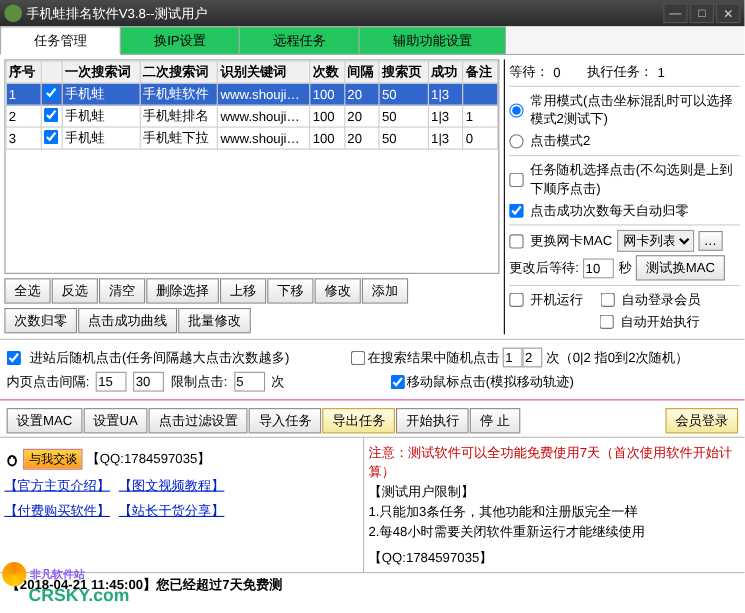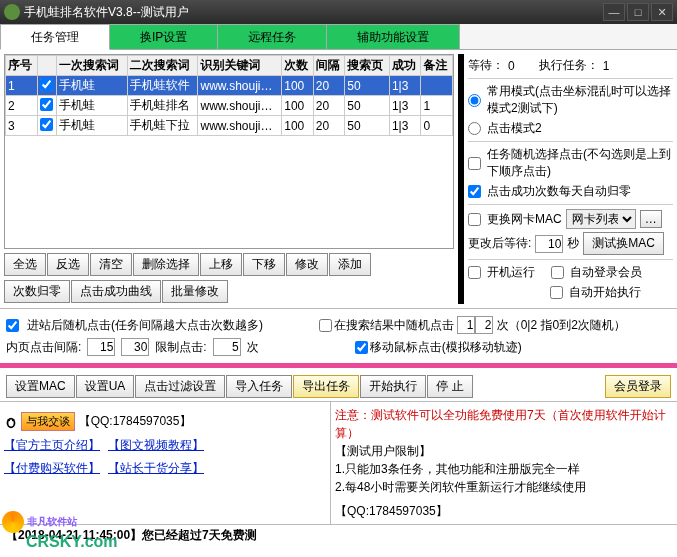--- a/index.html
+++ b/index.html
@@ -7,36 +7,36 @@
 .titlebar{background:linear-gradient(#4a4a4a,#2a2a2a);height:24px;display:flex;align-items:center;padding:0 4px;color:#fff}
 .titlebar .icon{width:16px;height:16px;background:#5a8f3d;border-radius:50%;margin-right:4px}
 .titlebar .title{flex:1}
 .winbtns{display:flex;gap:2px}
 .winbtn{width:22px;height:18px;background:#3a3a3a;border:1px solid #555;display:flex;align-items:center;justify-content:center;color:#ccc;font-size:11px;cursor:pointer}
 .tabs{display:flex;border-bottom:1px solid #aaa;background:#f5f5f5;height:26px}
 .tab{padding:4px 30px;border:1px solid #aaa;border-bottom:none;background:#22c55e;margin-right:-1px;cursor:pointer;display:flex;align-items:center}
 .tab.active{background:#fff;font-weight:normal;border-bottom:1px solid #fff;margin-bottom:-1px}
 .main{display:flex;padding:4px;gap:4px}
 .left{flex:1}
-.right{width:215px;border-left:6px solid #000000;padding-left:4px}
+.right{width:215px;border-left:1px solid #000000;padding-left:4px}
 table{border-collapse:collapse;width:100%;background:#fff}
 th,td{border:1px solid #ccc;padding:1px 2px;font-size:12px;text-align:left;white-space:nowrap}
 th{background:#f0f0f0;font-weight:bold}
 tr.sel td{background:#3166cc;color:#fff}
 .tablewrap{border:1px solid #999;height:195px;overflow:auto;background:#fff}
 .btnrow{display:flex;gap:1px;margin-top:4px;flex-wrap:wrap}
 .btn{padding:2px 8px;border:1px solid #888;background:linear-gradient(#fff,#e5e5e5);cursor:pointer;font-size:12px}
 .btn.highlight{background:linear-gradient(#fffde5,#f5e89b);border-color:#c9a227}
 .chk{margin-right:2px;vertical-align:middle}
 .right-row{margin:3px 0;display:flex;align-items:center;gap:4px;flex-wrap:wrap}
 .sep{border-top:1px solid #ccc;margin:4px 0}
-input.txt{width:28px;border:1px solid #999;padding:1px;text-align:right}
+input.txt{width:28px;border:1px solid #999;padding:1px;text-align:left}
 .section2{padding:3px 6px;border-top:1px solid #bbb}
 .section2 .row{display:flex;align-items:center;gap:6px;margin:4px 0;flex-wrap:wrap}
-.section3{padding:3px 6px;border-top:5px solid #ec4899}
+.section3{padding:3px 6px;border-top:1px solid #ec4899}
 .bottom{display:flex;border-top:1px solid #bbb}
 .bottom-left{width:330px;padding:4px;font-size:12px}
 .bottom-right{flex:1;padding:4px;border-left:1px solid #bbb;font-size:12px;line-height:1.5}
 .link{color:#0020cc;text-decoration:underline;cursor:pointer;margin-right:8px}
 .qqbadge{display:inline-block;background:linear-gradient(#ffd24a,#ff9a1f);color:#000;padding:1px 4px;border:1px solid #c77;font-size:11px}
 .penguin{display:inline-block;width:14px;height:14px;vertical-align:middle}
 .logo{position:absolute;bottom:6px;left:2px;font-weight:bold}
 .logo .cn{color:#8b5cf6;font-size:10px}
 .logo .url{color:#2a7;font-size:16px}
 .logo .swirl{display:inline-block;width:22px;height:22px;border-radius:50%;background:conic-gradient(#f80,#fc0,#f80);vertical-align:middle}

